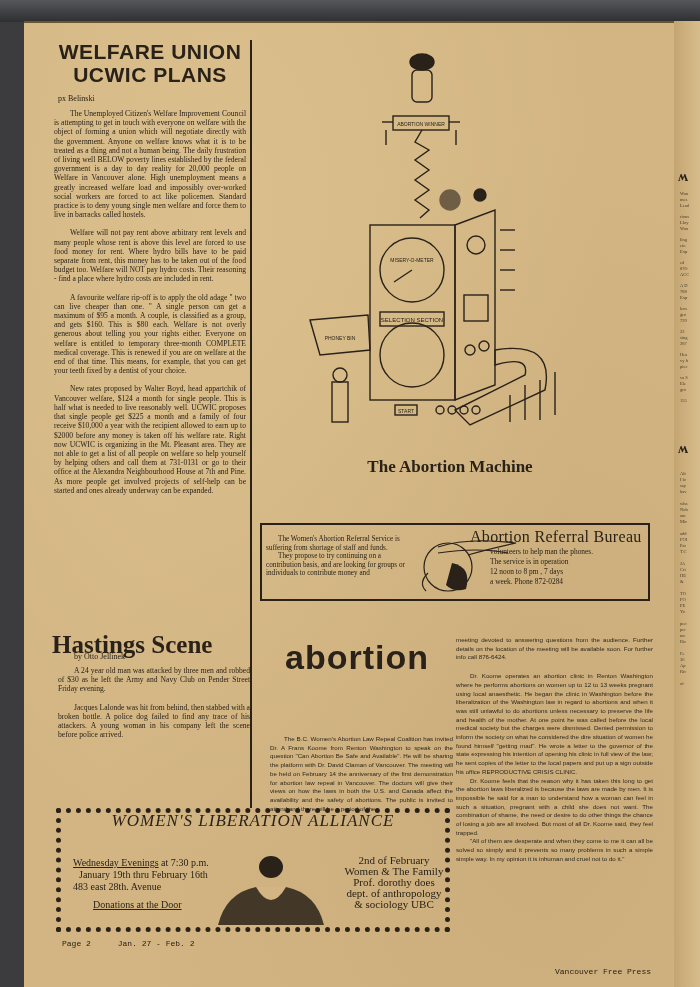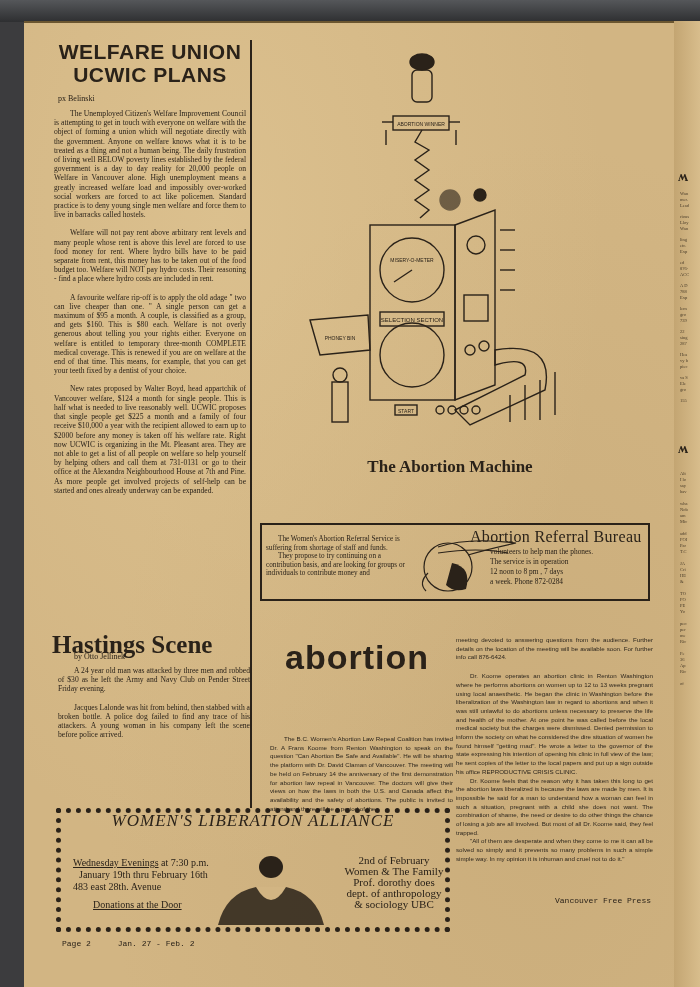--- a/index.html
+++ b/index.html
@@ -224,21 +224,21 @@
 <div class="abort-head" style="left:262px; top:638px;">abortion</div>
 <div class="ab-c1 sans-body" style="left:270px; top:735px; width:183px;">
   <p class="indent">The B.C. Women's Abortion Law Repeal Coalition has invited Dr. A Frans Koome from Renton Washington to speak on the question "Can Abortion Be Safe and Available". He will be sharing the platform with Dr. David Claman of Vancouver. The meeting will be held on February 14 the anniversary of the first demonstration for abortion law repeal in Vancouver. The doctors will give their views on how the laws in both the U.S. and Canada affect the availability and the safety of abortions. The public is invited to attend and there will be a period of the-</p>
 </div>
 <div class="ab-c2 sans-body" style="left:456px; top:636px; width:197px;">
   <p>meeting devoted to answering questions from the audience. Further details on the location of the meeting will be available soon. For further info call 876-6424.</p>
   <p class="indent tight">Dr. Koome operates an abortion clinic in Renton Washington where he performs abortions on women up to 12 to 13 weeks pregnant using local anaesthetic. He began the clinic in Washington before the liberalization of the Washington law in regard to abortions and when it was still unlawful to do abortions unless necessary to preserve the life and health of the mother. At one point he was called before the local medical society but the charges were dismissed. Denied permission to inform the society on what he considered the dire situation of women he found himself "getting mad". He wrote a letter to the governor of the state expressing his intention of opening his clinic in full view of the law; he sent copies of the letter to the local papers and put up a sign outside his office REPRODUCTIVE CRISIS CLINIC.</p>
   <p class="indent tight">Dr. Koome feels that the reason why it has taken this long to get the abortion laws liberalized is because the laws are made by men. It is impossible he said for a man to understand how a woman can feel in such a situation, pregnant with a child she does not want. The combination of shame, the need or desire to do other things the chance of losing a job are all involved. But most of all Dr. Koome said, they feel trapped.</p>
   <p class="indent tight">"All of them are desperate and when they come to me it can all be solved so simply and it prevents so many problems in such a simple simple way. In my opinion it is inhuman and cruel not to do it."</p>
 </div>
-<div class="credit" style="left:555px; top:896px;">Vancouver Free Press</div>
+<div class="credit" style="left:555px; top:967px;">Vancouver Free Press</div>
 
 <div class="wla" style="left:56px; top:808px; width:394px; height:124px;">
   <div class="wla-title">WOMEN'S LIBERATION ALLIANCE</div>
   <div class="wla-left">
     <div><span class="u">Wednesday Evenings</span> <span>at 7:30 p.m.</span></div>
     <div style="padding-left:6px;">January 19th thru February 16th</div>
     <div style="margin-top:0;">483 east 28th. Avenue</div>
     <div style="margin-top:6px; padding-left:20px;" class="u">Donations at the Door</div>
   </div>
   <svg class="wla-img" viewBox="0 0 110 72">

